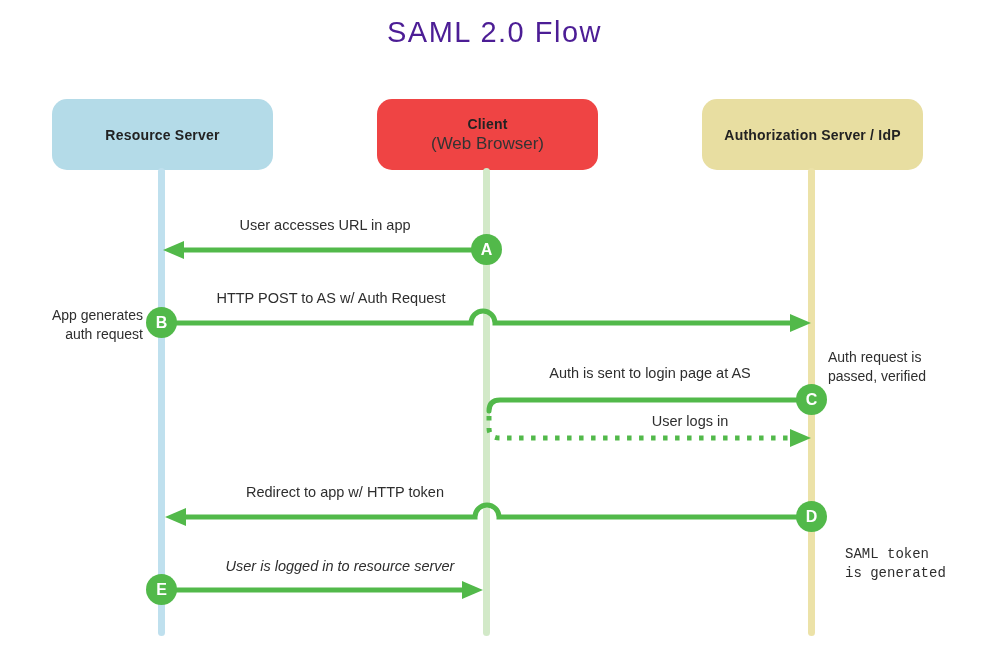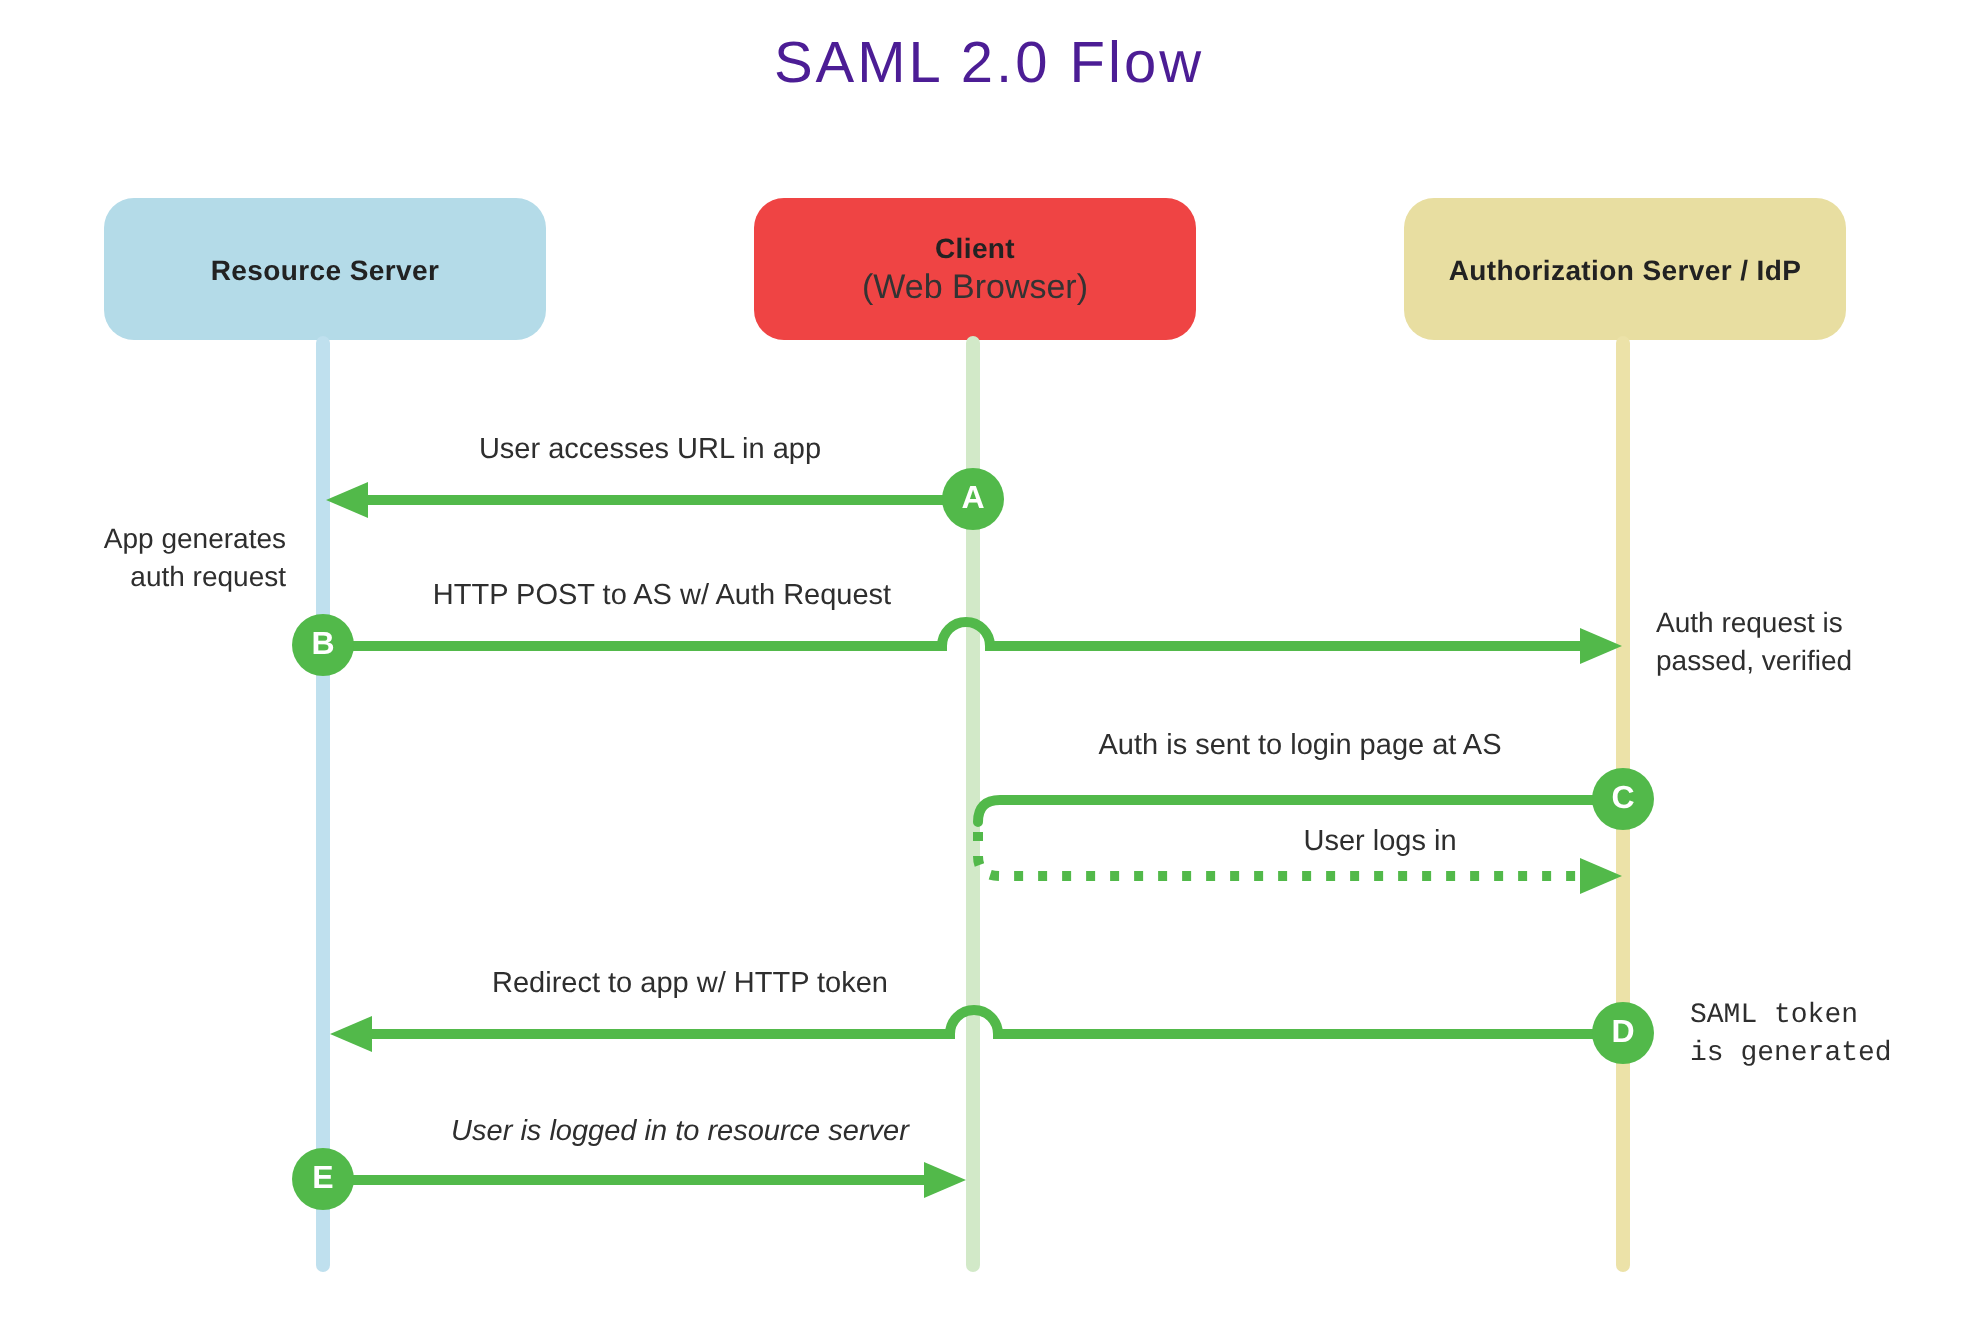--- a/index.html
+++ b/index.html
@@ -40,20 +40,21 @@
   }
   #msg-a{left:325px;top:217px;}
   #msg-b{left:331px;top:290px;}
   #msg-c{left:650px;top:365px;}
   #msg-login{left:651px;top:413px;margin-left:39px;}
   #msg-d{left:345px;top:484px;}
   #msg-e{left:340px;top:558px;font-style:italic;}
   .note{
     position:absolute;font-size:14px;color:#2e2e2e;line-height:1.38;
     white-space:pre-line;
+    margin-top:46px;
   }
   #note-app-generates{right:846px;top:260px;text-align:right;}
   #note-auth-verified{left:828px;top:302px;text-align:left;}
   #note-saml-generated{left:845px;top:499px;text-align:left;font-family:Liberation Mono, monospace;}
 </style>
 </head>
 <body>
 
 <div id="stage">
 

